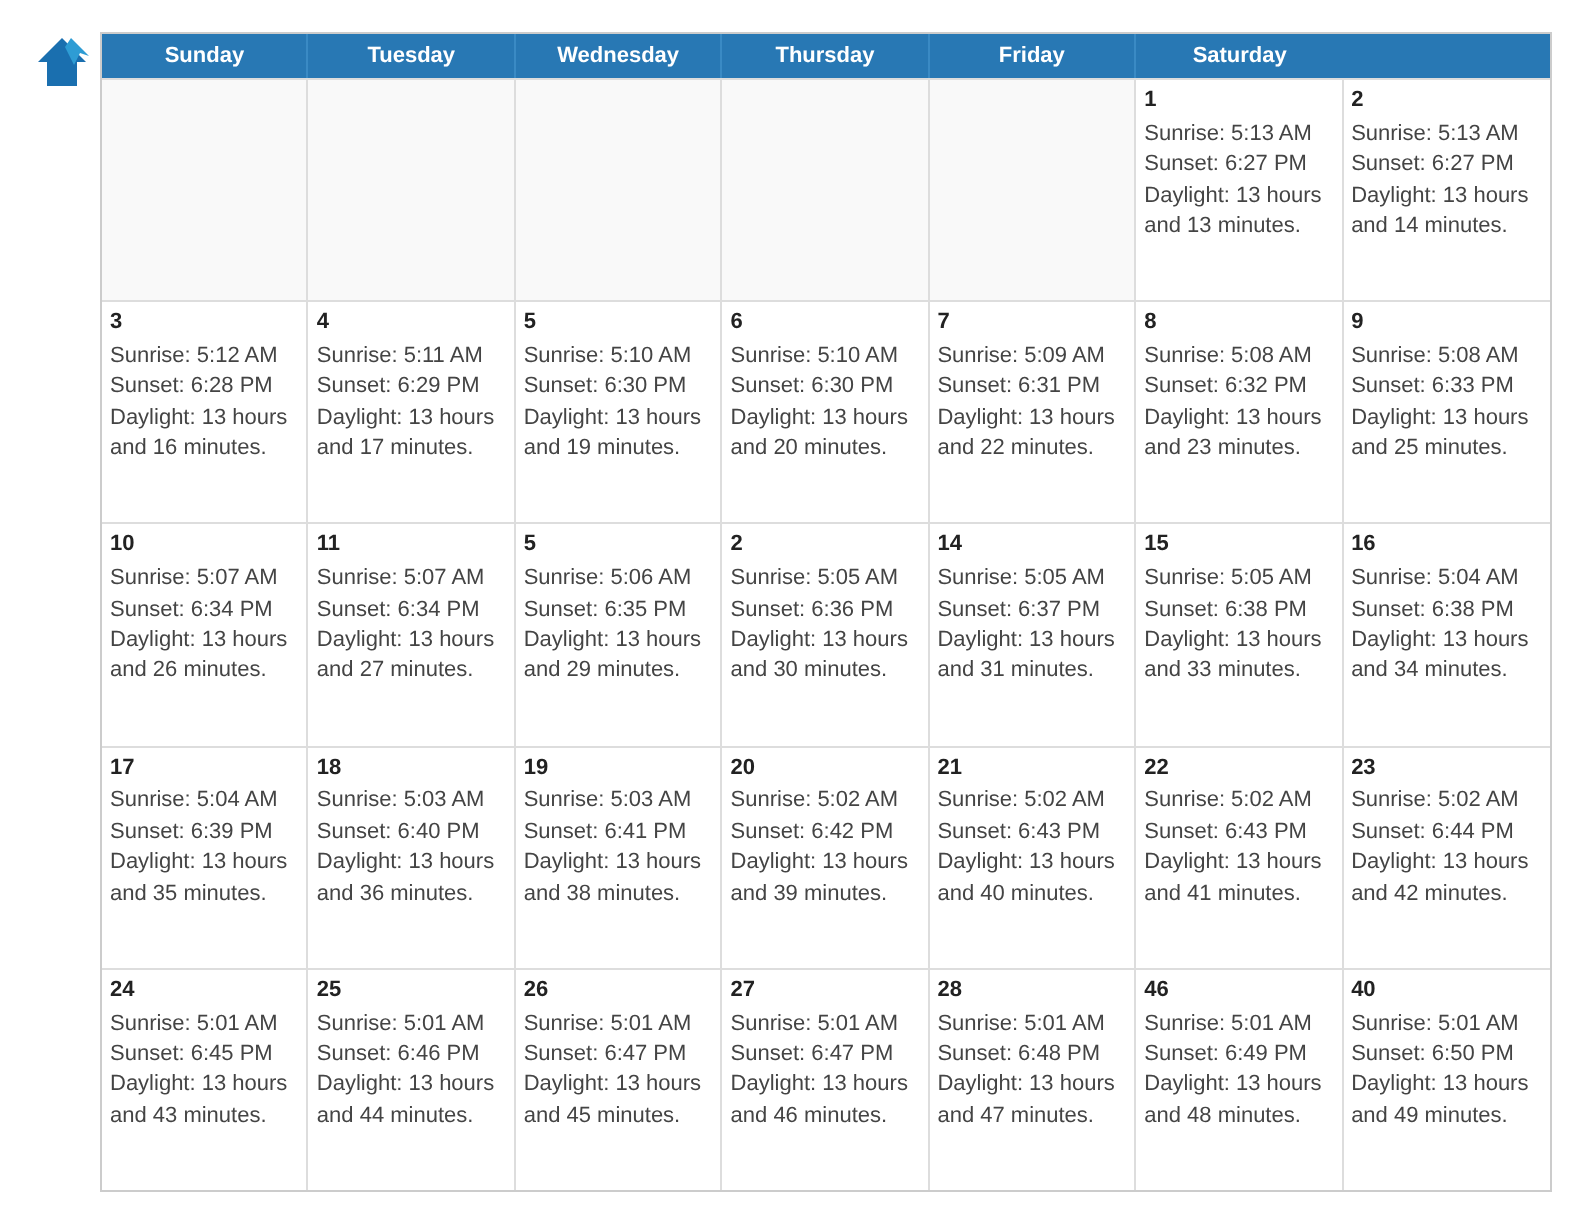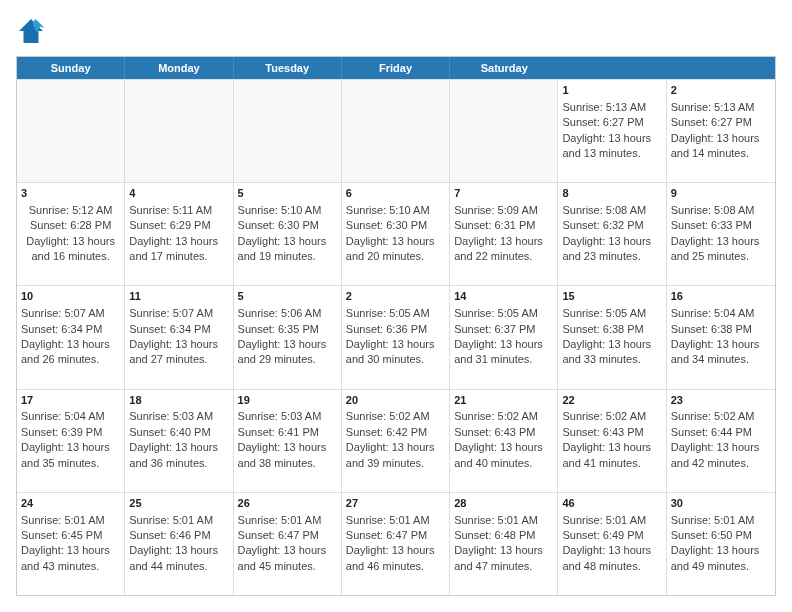--- a/index.html
+++ b/index.html
@@ -8,21 +8,20 @@
       background: #fff;
       width: 792px;
       height: 612px;
       overflow: hidden;
     }
     .page {
       width: 792px;
       height: 612px;
       padding: 16px;
       display: flex;
-      flex-direction: column;
     }
     .header {
       display: flex;
       justify-content: space-between;
       align-items: flex-start;
       margin-bottom: 10px;
     }
     .logo {
       display: flex;
       align-items: center;
@@ -136,22 +135,23 @@
     </div>
     <div class="title-section">
       <div class="month-title"></div>
       <div class="location"></div>
     </div>
   </div>
 
   <div class="calendar">
     <div class="cal-header">
     <div class="cal-header-cell">Sunday</div>
-        <div class="cal-header-cell">Monday</div>
         <div class="cal-header-cell">Tuesday</div>
+        <div class="cal-header-cell">Wednesday</div>
+        <div class="cal-header-cell">Thursday</div>
         <div class="cal-header-cell">Friday</div>
         <div class="cal-header-cell">Saturday</div>
       </div>
     <div class="cal-body">
     <div class="cal-row">
           <div class="cal-cell empty"></div>
           <div class="cal-cell empty"></div>
           <div class="cal-cell empty"></div>
           <div class="cal-cell empty"></div>
           <div class="cal-cell empty"></div>
@@ -166,21 +166,21 @@
             <div class="day-number">2</div>
             <div class="cell-info" style="white-space: pre-line;">Sunrise: 5:13 AM
 Sunset: 6:27 PM
 Daylight: 13 hours
 and 14 minutes.</div>
           </div>
         </div>
         <div class="cal-row">
           <div class="cal-cell">
             <div class="day-number">3</div>
-            <div class="cell-info" style="white-space: pre-line; text-align: center;">Sunrise: 5:12 AM
+            <div class="cell-info" style="white-space: pre-line;">Sunrise: 5:12 AM
 Sunset: 6:28 PM
 Daylight: 13 hours
 and 16 minutes.</div>
           </div>
           <div class="cal-cell">
             <div class="day-number">4</div>
             <div class="cell-info" style="white-space: pre-line;">Sunrise: 5:11 AM
 Sunset: 6:29 PM
 Daylight: 13 hours
 and 17 minutes.</div>
@@ -360,21 +360,21 @@
 and 47 minutes.</div>
           </div>
           <div class="cal-cell">
             <div class="day-number">46</div>
             <div class="cell-info" style="white-space: pre-line;">Sunrise: 5:01 AM
 Sunset: 6:49 PM
 Daylight: 13 hours
 and 48 minutes.</div>
           </div>
           <div class="cal-cell">
-            <div class="day-number">30</div>
+            <div class="day-number">40</div>
             <div class="cell-info" style="white-space: pre-line;">Sunrise: 5:01 AM
 Sunset: 6:50 PM
 Daylight: 13 hours
 and 49 minutes.</div>
           </div>
         </div>
       </div>
   </div>
 </div>
 

